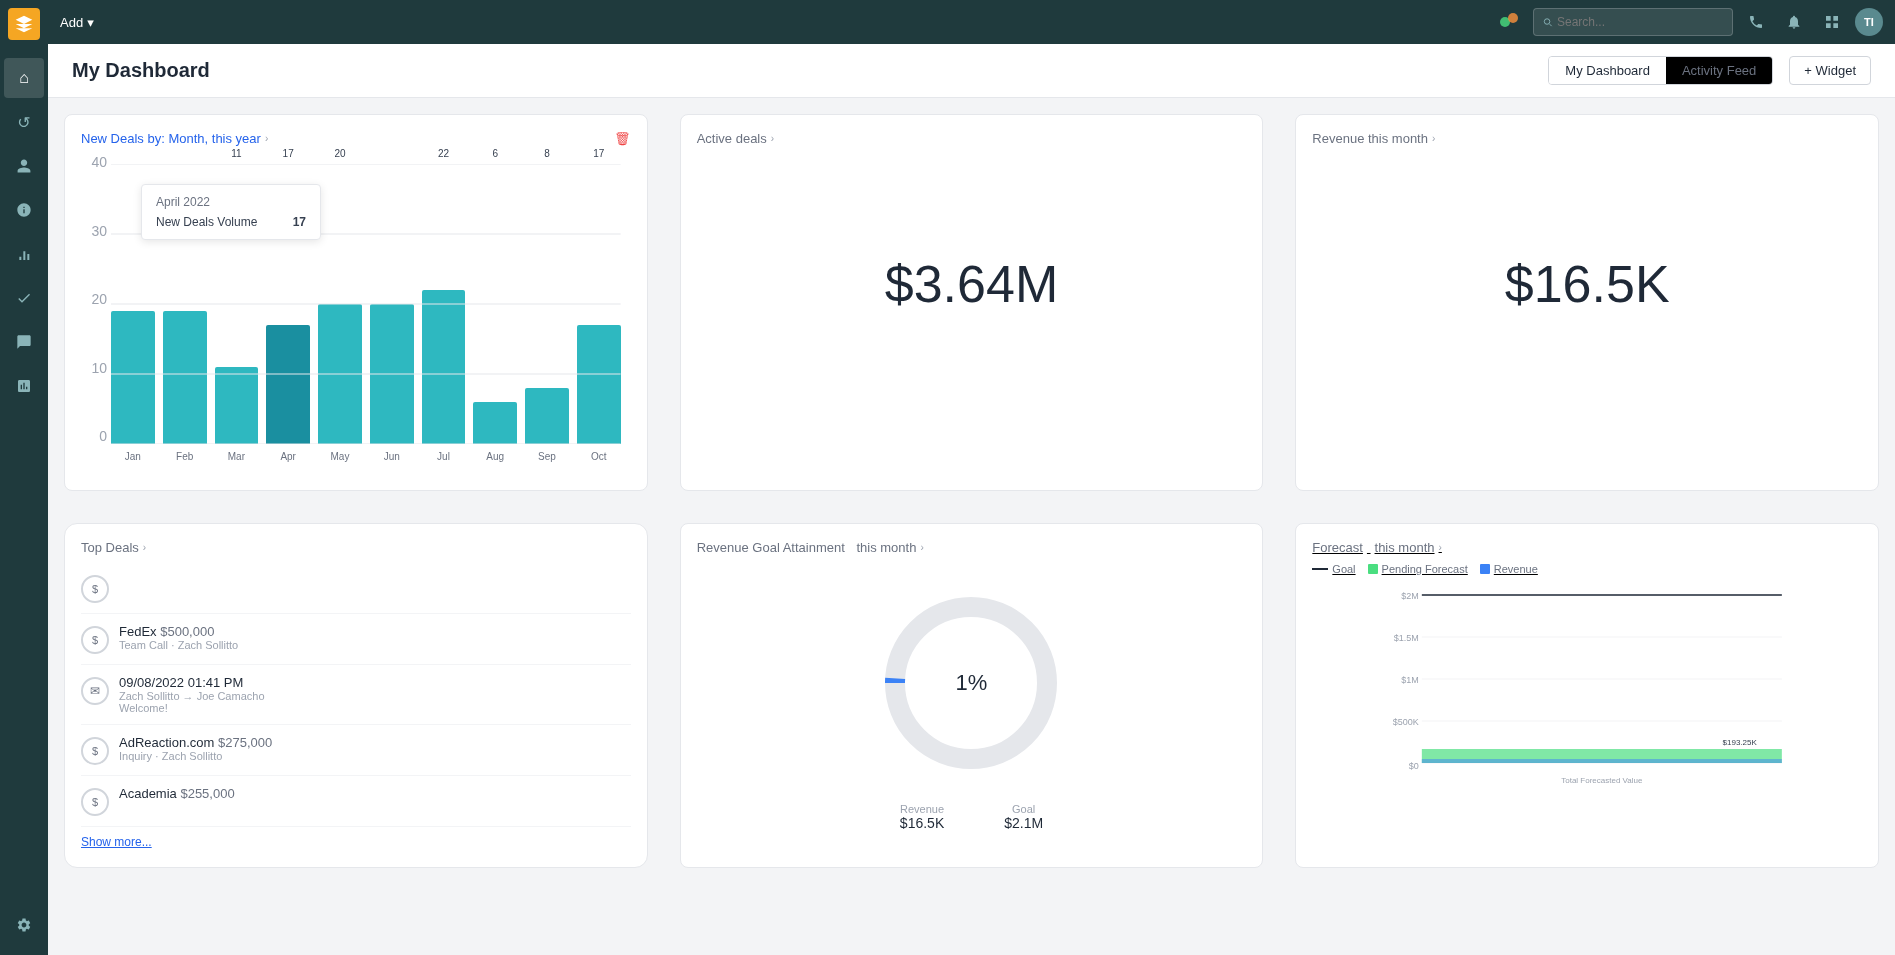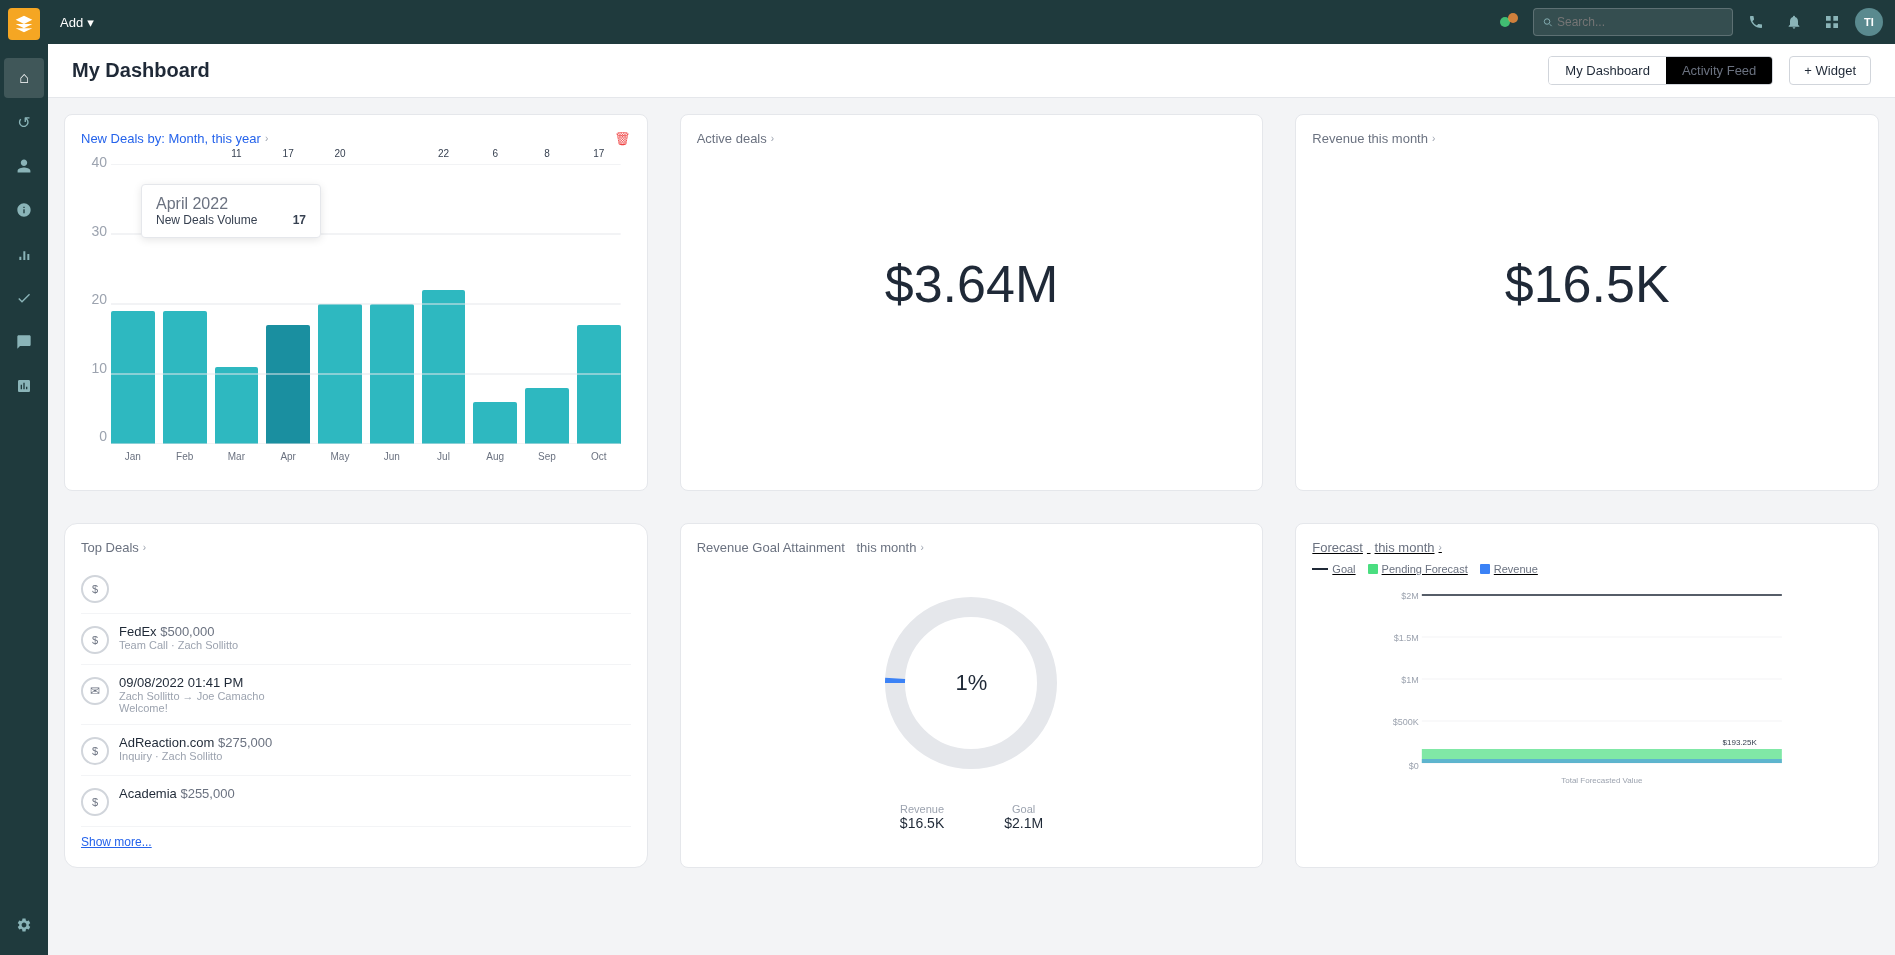--- a/index.html
+++ b/index.html
@@ -237,21 +237,21 @@
       position: absolute;
       top: 30px; left: 60px;
       background: white;
       border: 1px solid #e5e7eb;
       border-radius: 4px;
       padding: 10px 14px;
       box-shadow: 0 2px 8px rgba(0,0,0,0.1);
       z-index: 5;
       min-width: 180px;
     }
-    .tooltip-month { font-size: 16px; color: #6b7280; }
+    .tooltip-month { font-size: 12px; color: #6b7280; margin-bottom: 6px; }
     .tooltip-row { display: flex; justify-content: space-between; gap: 24px; }
     .tooltip-key { font-size: 12px; color: #374151; }
     .tooltip-val { font-size: 12px; font-weight: 600; color: #374151; }
 
     
     .deals-card { grid-column: 1; }
     .deal-item {
       display: flex;
       align-items: flex-start;
       padding: 10px 0;

